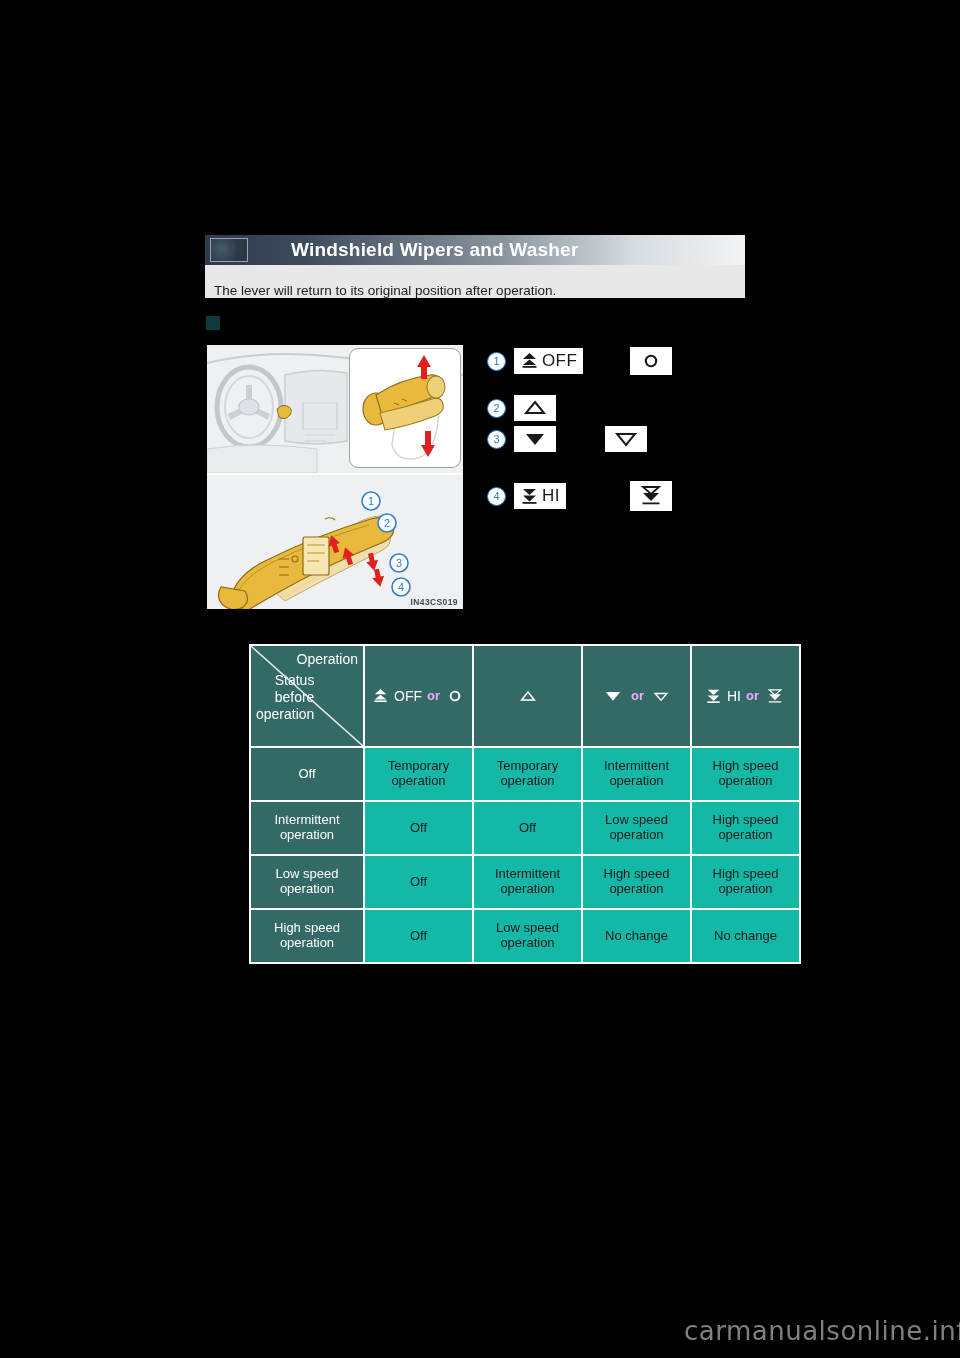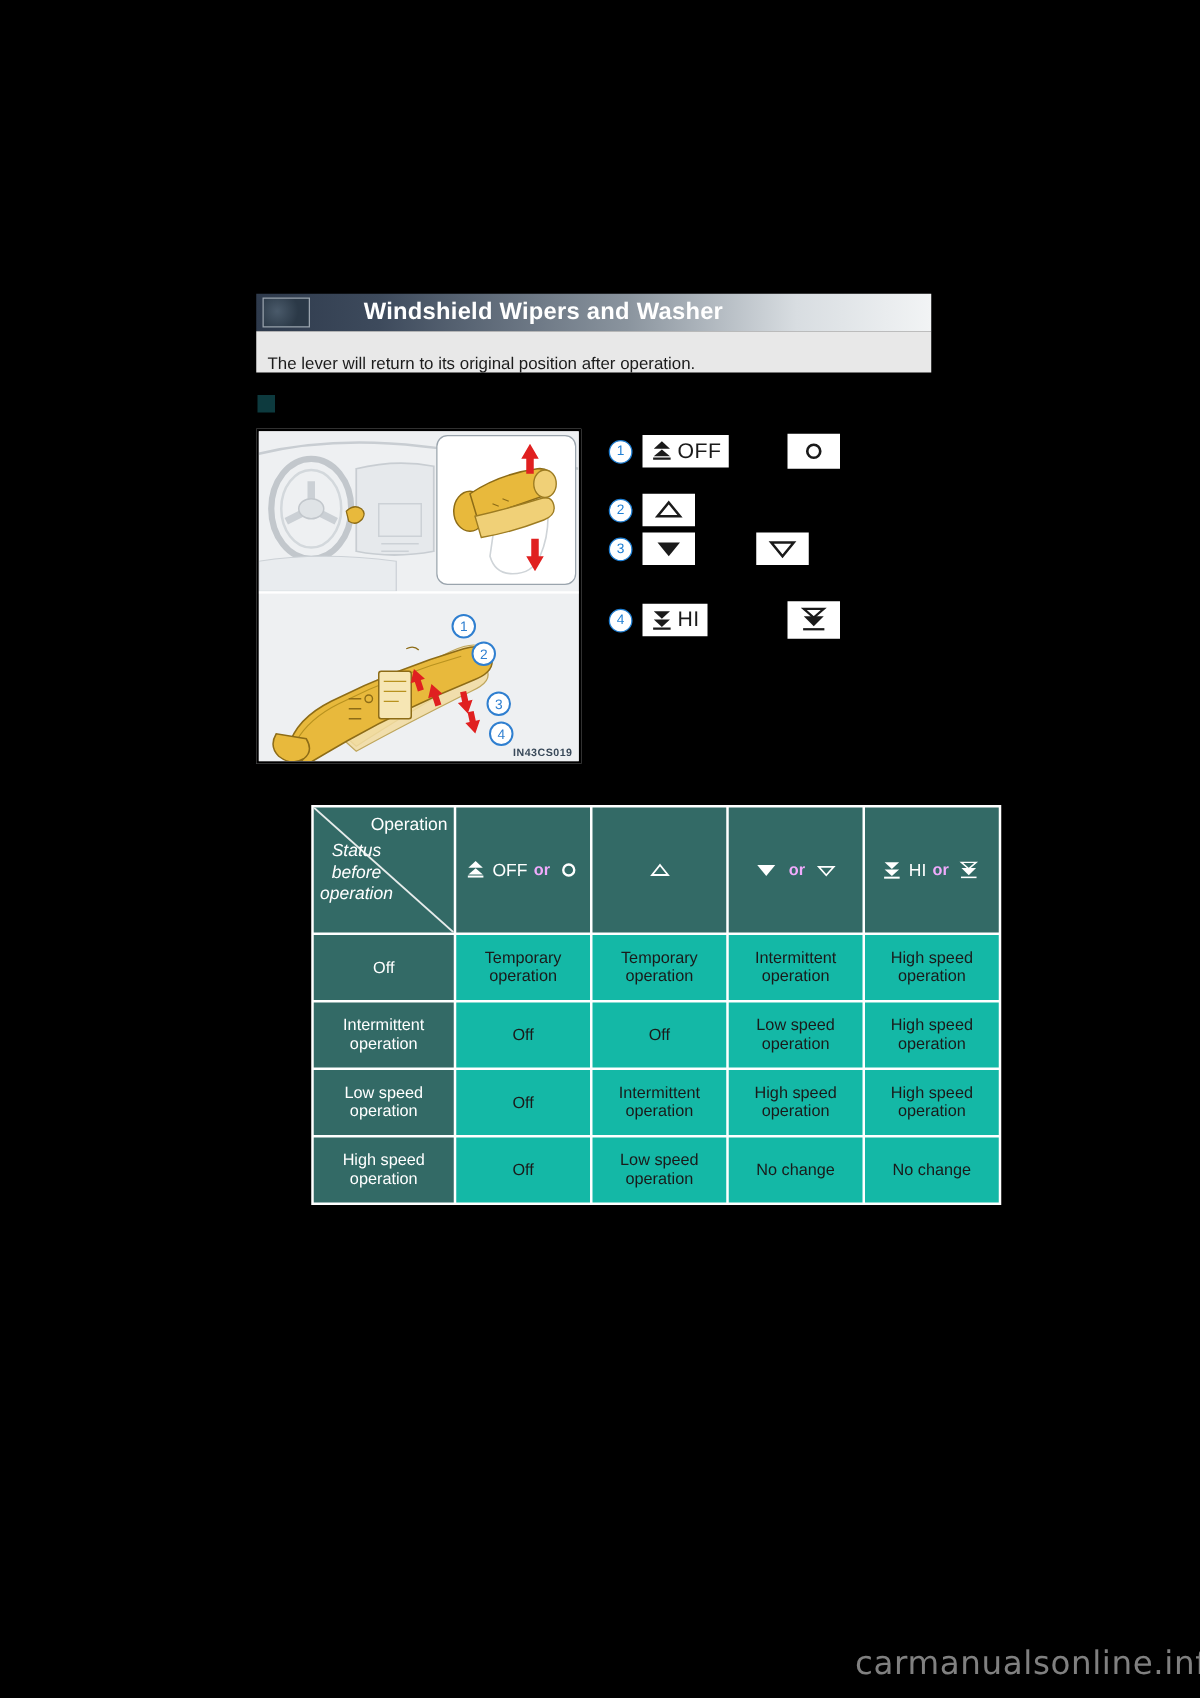--- a/index.html
+++ b/index.html
@@ -217,23 +217,22 @@
     top: 5px;
     font-size: 14px;
     color: #ffffff;
   }
   .corner-status {
     position: absolute;
     left: 5px;
     top: 26px;
     font-size: 14px;
     color: #ffffff;
-    text-align: center;
+    text-align: right;
     line-height: 1.2;
-    font-style: italic;
   }
   .hdr-icon-cell {
     height: 88px;
   }
   .hdr-icon-inner {
     display: flex;
     align-items: center;
     justify-content: center;
     gap: 5px;
   }

